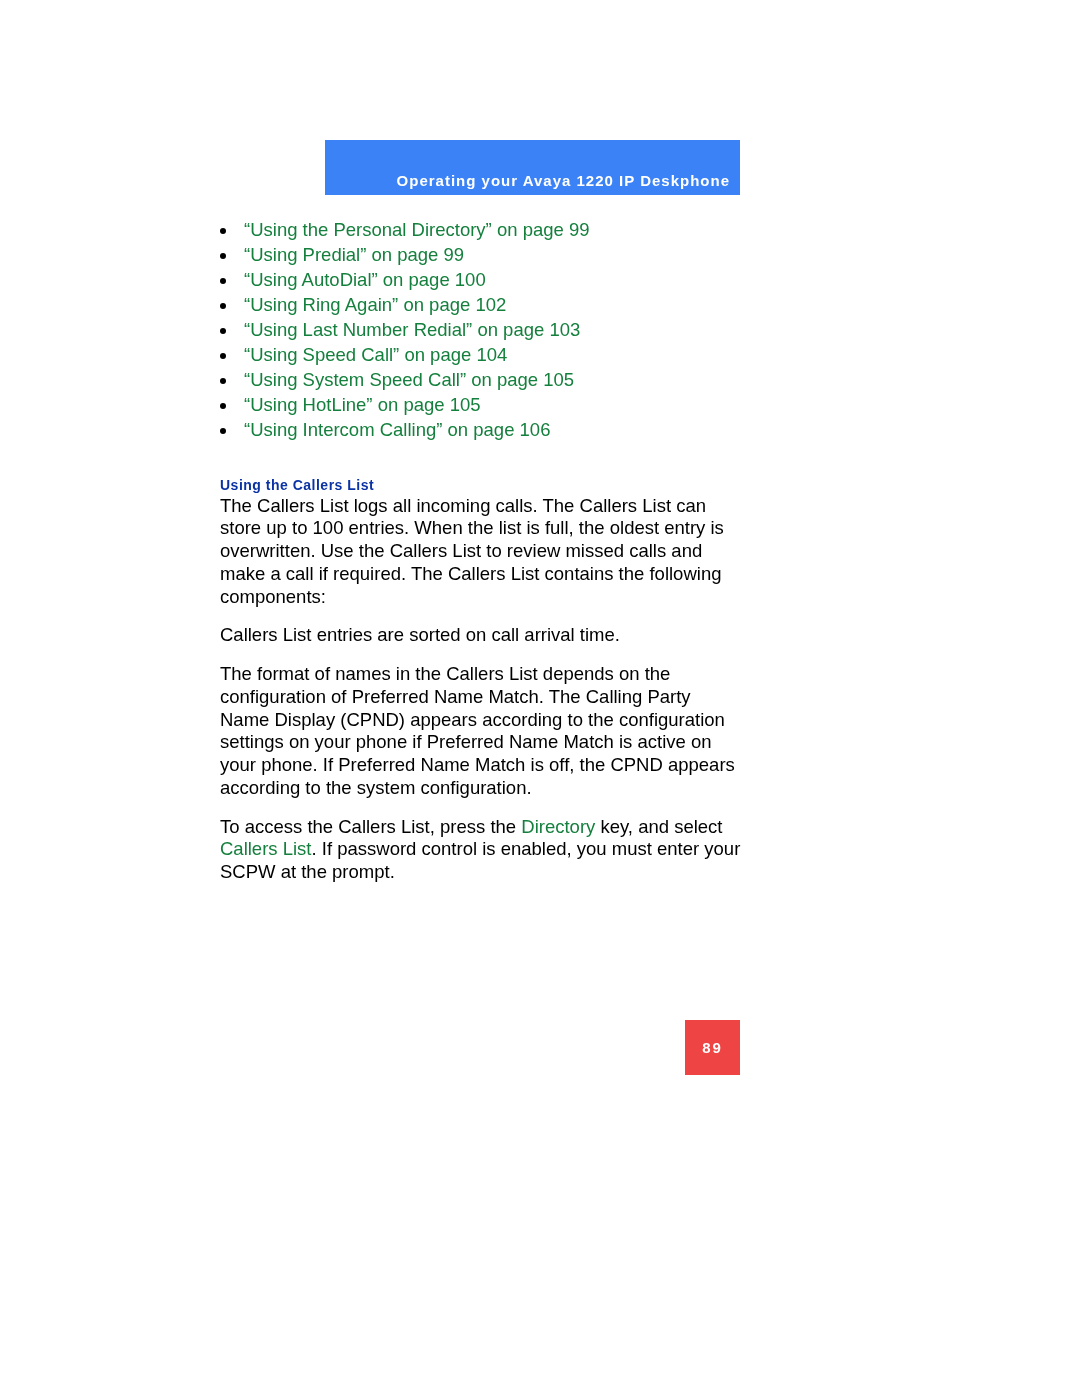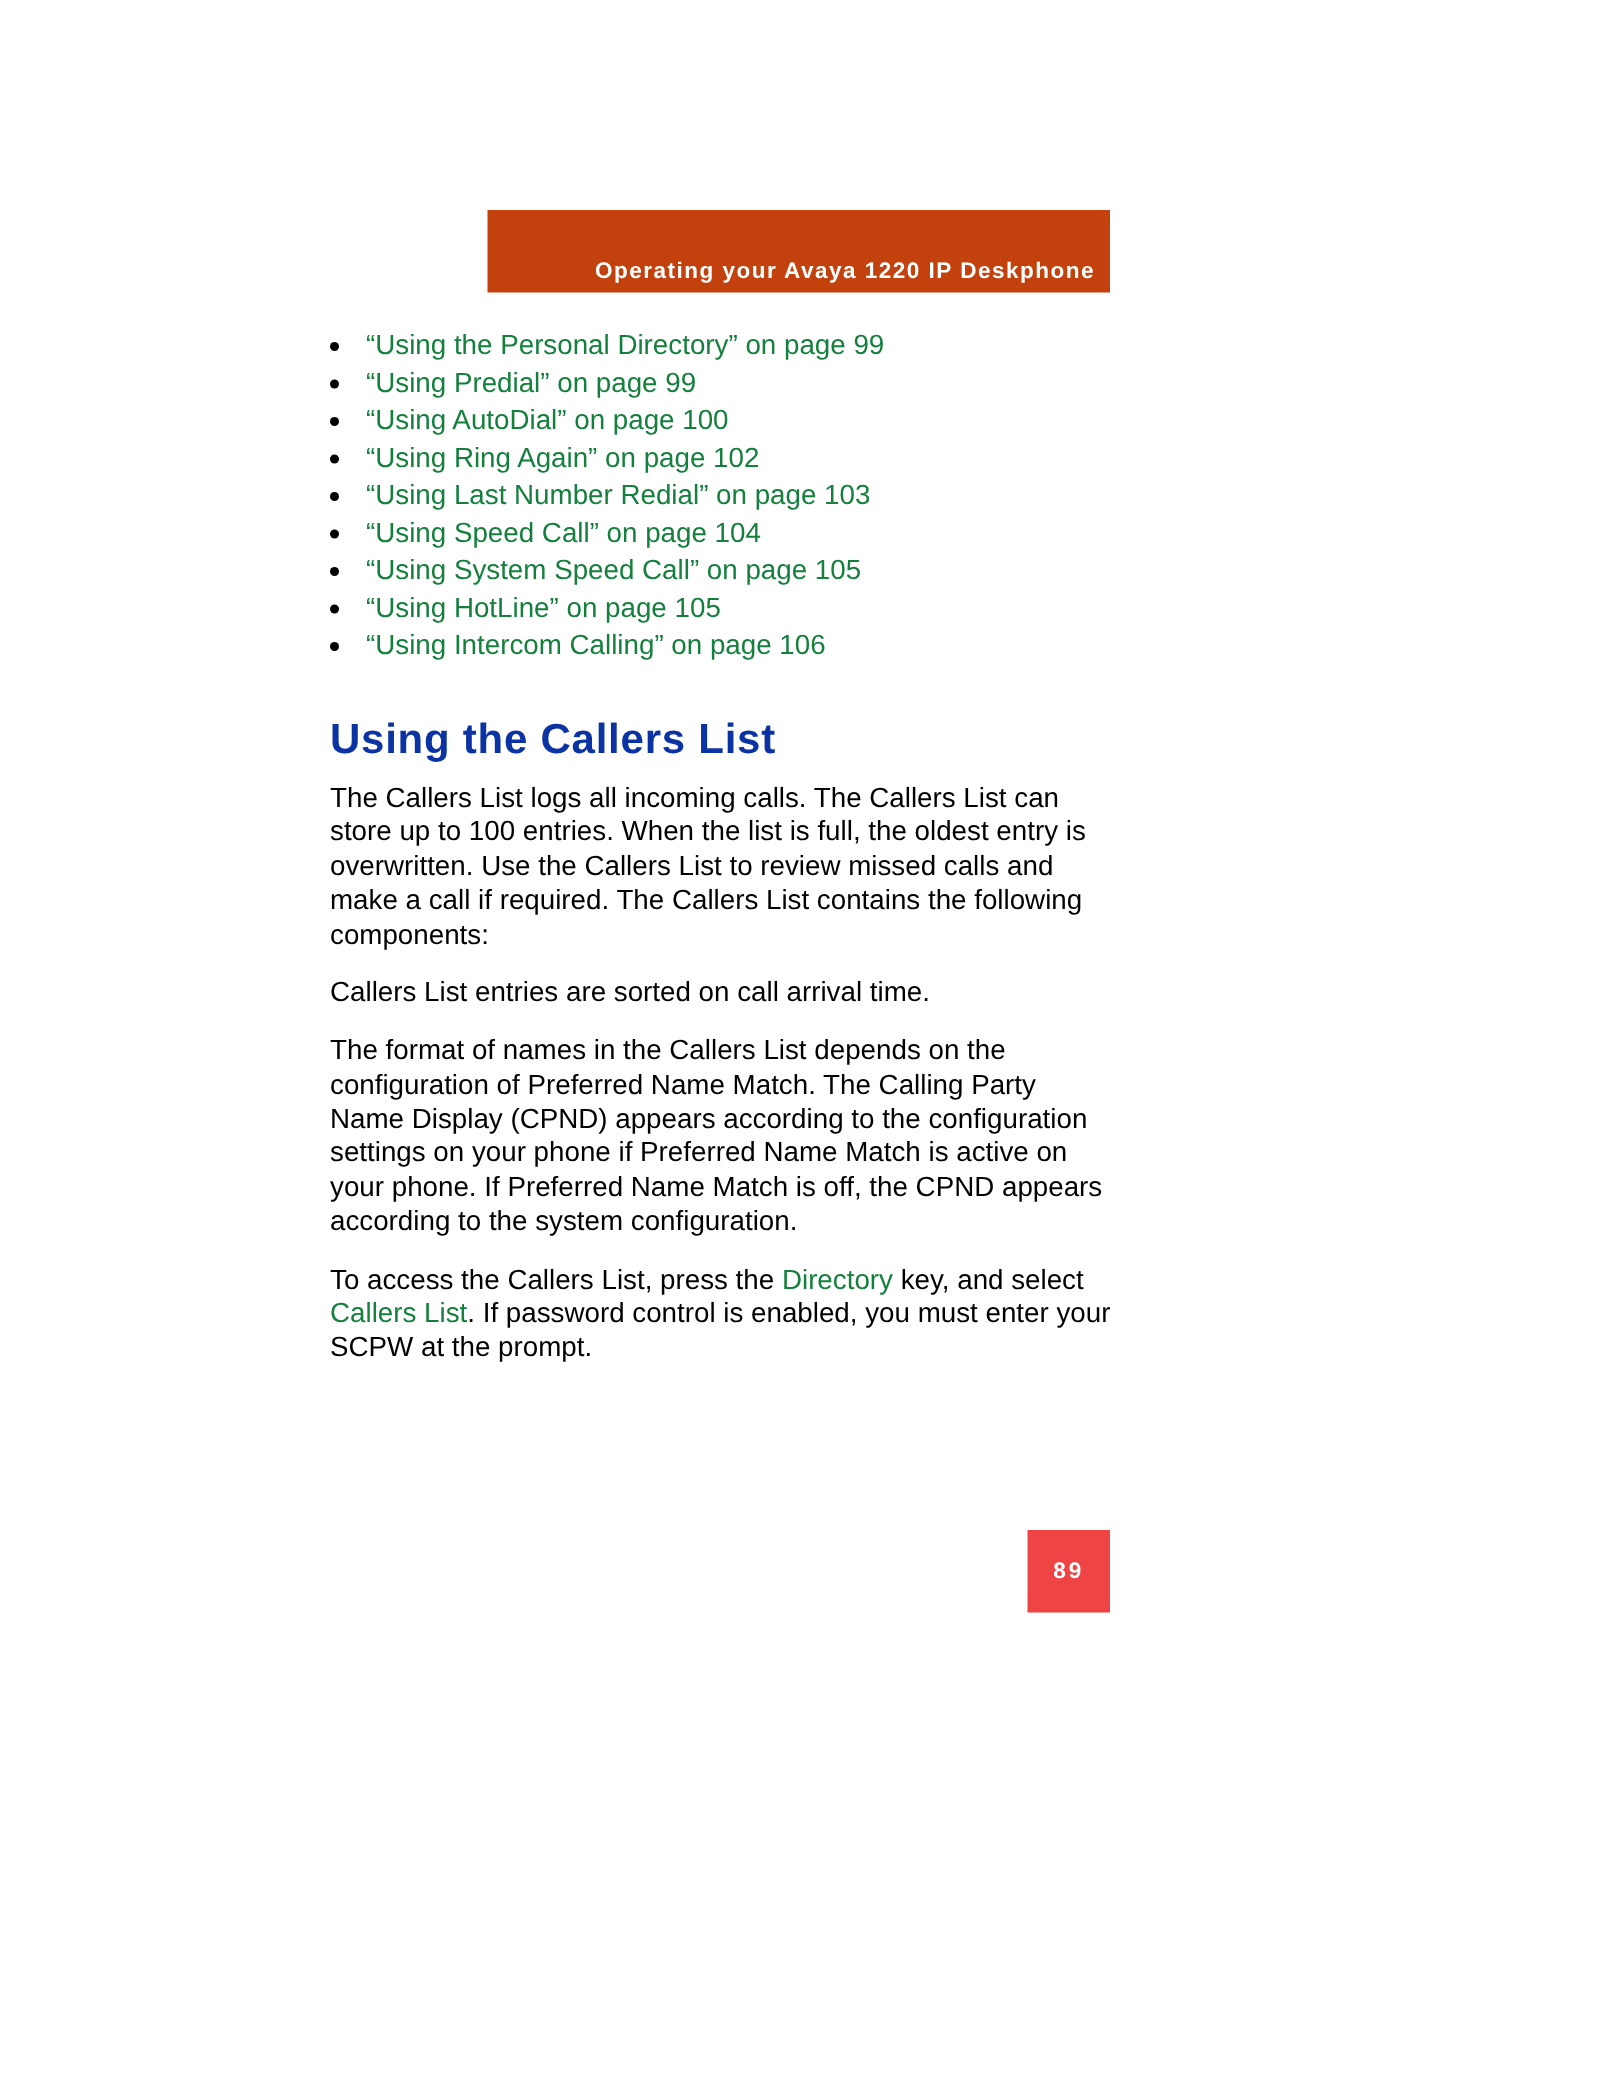--- a/index.html
+++ b/index.html
@@ -17,21 +17,21 @@
     width: 1080px;
     height: 1397px;
     box-sizing: border-box;
   }
   .header-bar {
     position: absolute;
     top: 140px;
     left: 325px;
     width: 415px;
     height: 55px;
-    background: #c2410c;
+    background: #3b82f6;
     display: flex;
     align-items: flex-end;
     justify-content: flex-end;
     padding: 0 10px 6px 0;
     box-sizing: border-box;
   }
   .header-text {
     color: #fff;
     font-weight: bold;
     font-size: 15px;
@@ -53,23 +53,23 @@
     line-height: 1.35;
     margin: 0;
     padding-left: 6px;
   }
   ul.links li a {
     color: #15803d;
     text-decoration: none;
   }
   h2.section {
     color: #0b33a3;
-    font-size: 28px;
+    font-size: 14px;
     font-weight: bold;
-    margin: 34px 0 12px 0;
+    margin: 34px 0 2px 0;
     letter-spacing: 0.5px;
   }
   p.body {
     font-size: 18.5px;
     line-height: 1.23;
     margin: 0 0 16px 0;
   }
   ul.plain {
     margin-left: 50px;
     margin-bottom: 18px;

